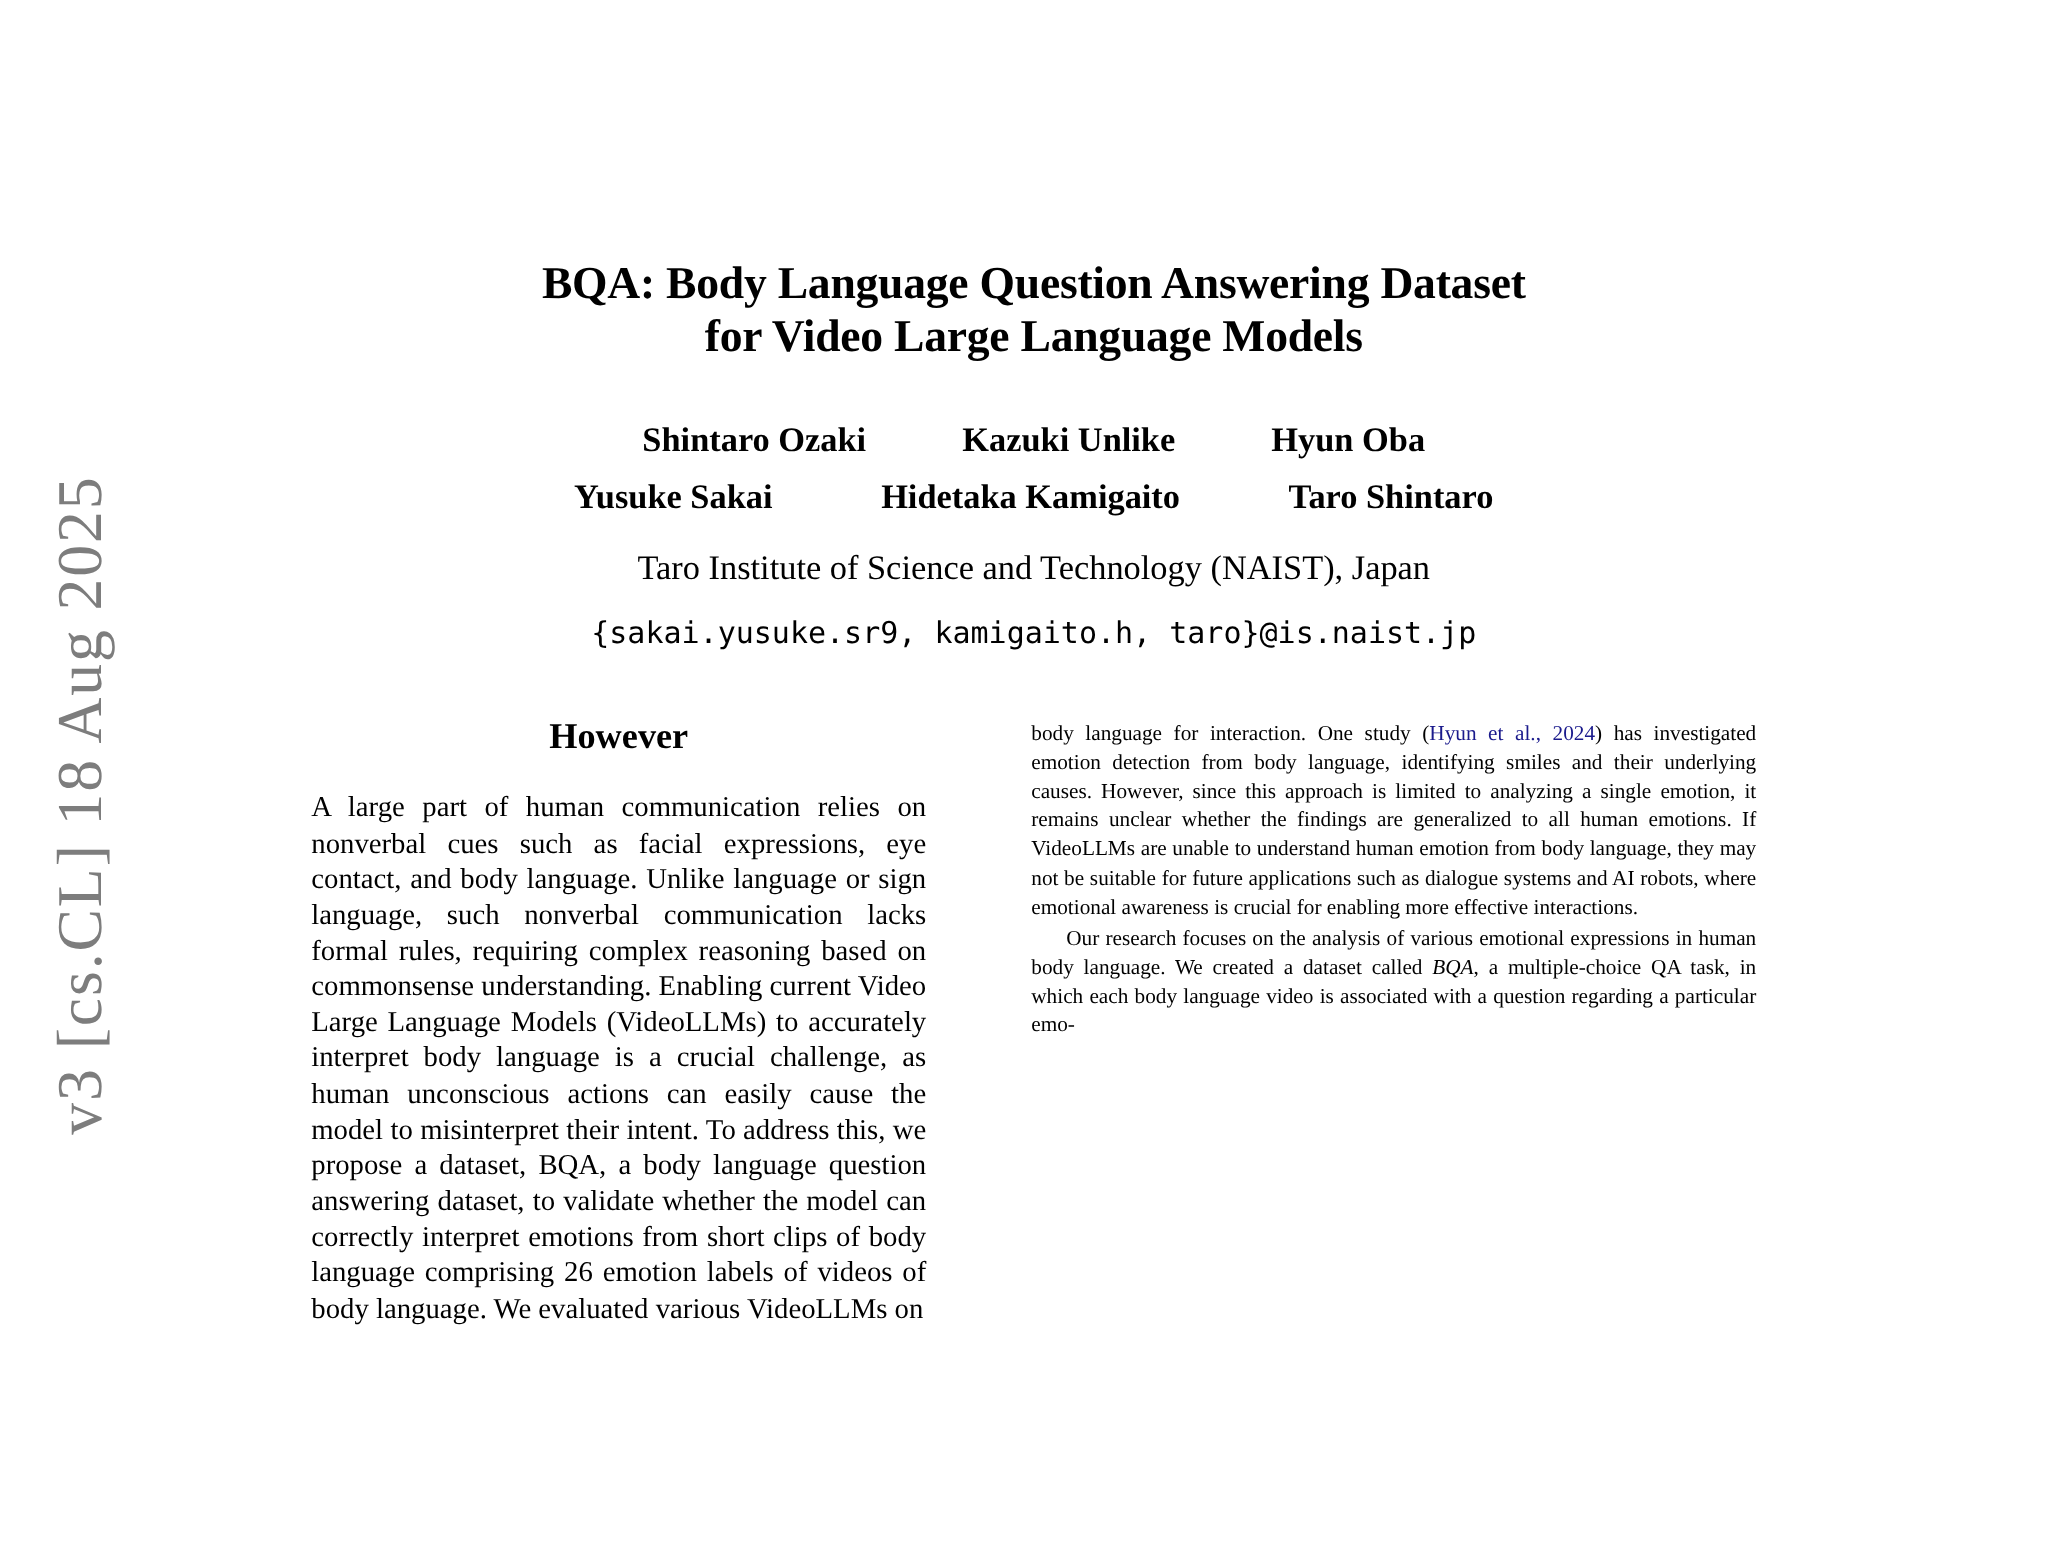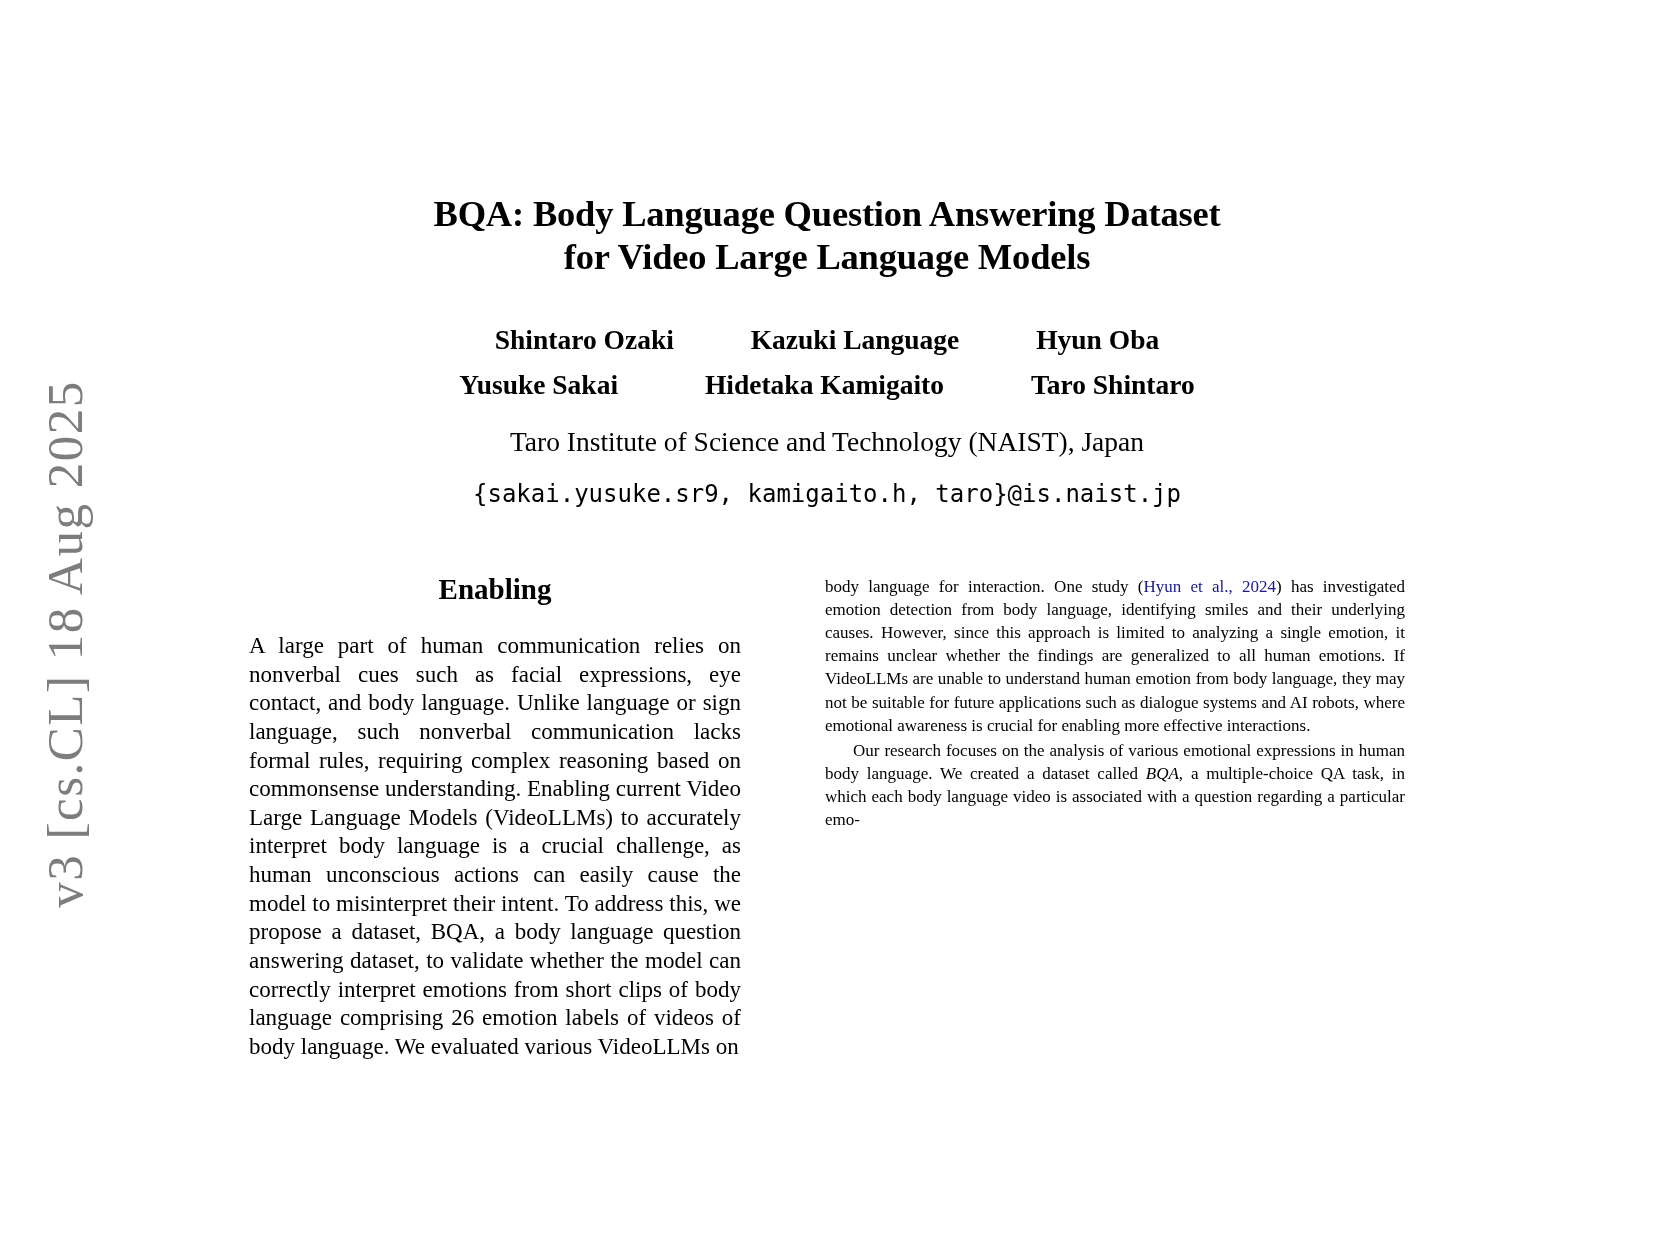--- a/index.html
+++ b/index.html
@@ -44,21 +44,21 @@
     margin: 0 auto;
     padding-top: 193px;
     text-align: center;
   }
 
   .title {
     font-size: 36.5px;
     font-weight: bold;
     line-height: 1.17;
     letter-spacing: -0.2px;
-    margin: 0;
+    margin: 12px;
   }
   .title-line { display: block; }
 
   .authors {
     margin-top: 40px;
   }
   .author-row {
     font-size: 27.5px;
     font-weight: bold;
     line-height: 1.62;
@@ -136,42 +136,42 @@
   <div class="paper-head">
 
     <h1 class="title">
       <span class="title-line">BQA: Body Language Question Answering Dataset</span>
       <span class="title-line">for Video Large Language Models</span>
     </h1>
 
     <div class="authors">
       <div class="author-row row1">
         <span class="author">Shintaro Ozaki</span>
-        <span class="author">Kazuki Language</span>
+        <span class="author">Kazuki Unlike</span>
         <span class="author">Hyun Oba</span>
       </div>
       <div class="author-row row2">
         <span class="author">Yusuke Sakai</span>
         <span class="author">Hidetaka Kamigaito</span>
         <span class="author">Taro Shintaro</span>
       </div>
     </div>
 
     <div class="affiliation">Taro Institute of Science and Technology (NAIST), Japan</div>
 
     <div class="emails">
       <span class="email-line">{sakai.yusuke.sr9, kamigaito.h, taro}@is.naist.jp</span>
     </div>
 
   </div>
 
   <div class="columns">
 
     <div class="col col-left">
-      <h2 class="abstract-heading">Enabling</h2>
+      <h2 class="abstract-heading">However</h2>
       <p class="abs-body">A large part of human communication relies on nonverbal cues such as facial expressions, eye contact, and body language. Unlike language or sign language, such nonverbal communication lacks formal rules, requiring complex reasoning based on commonsense understanding. Enabling current Video Large Language Models (VideoLLMs) to accurately interpret body language is a crucial challenge, as human unconscious actions can easily cause the model to misinterpret their intent. To address this, we propose a dataset, BQA, a body language question answering dataset, to validate whether the model can correctly interpret emotions from short clips of body language comprising 26 emotion labels of videos of body language. We evaluated various VideoLLMs on</p>
     </div>
 
     <div class="col col-right">
       <p class="body-par"><span>body language for interaction. One study (</span><span class="cite">Hyun et al., 2024</span><span>) has investigated emotion detection from body language, identifying smiles and their underlying causes. However, since this approach is limited to analyzing a single emotion, it remains unclear whether the findings are generalized to all human emotions. If VideoLLMs are unable to understand human emotion from body language, they may not be suitable for future applications such as dialogue systems and AI robots, where emotional awareness is crucial for enabling more effective interactions.</span></p>
       <p class="body-par"><span>Our research focuses on the analysis of various emotional expressions in human body language. We created a dataset called </span><span class="ital">BQA</span><span>, a multiple-choice QA task, in which each body language video is associated with a question regarding a particular emo-</span></p>
     </div>
 
   </div>
 

